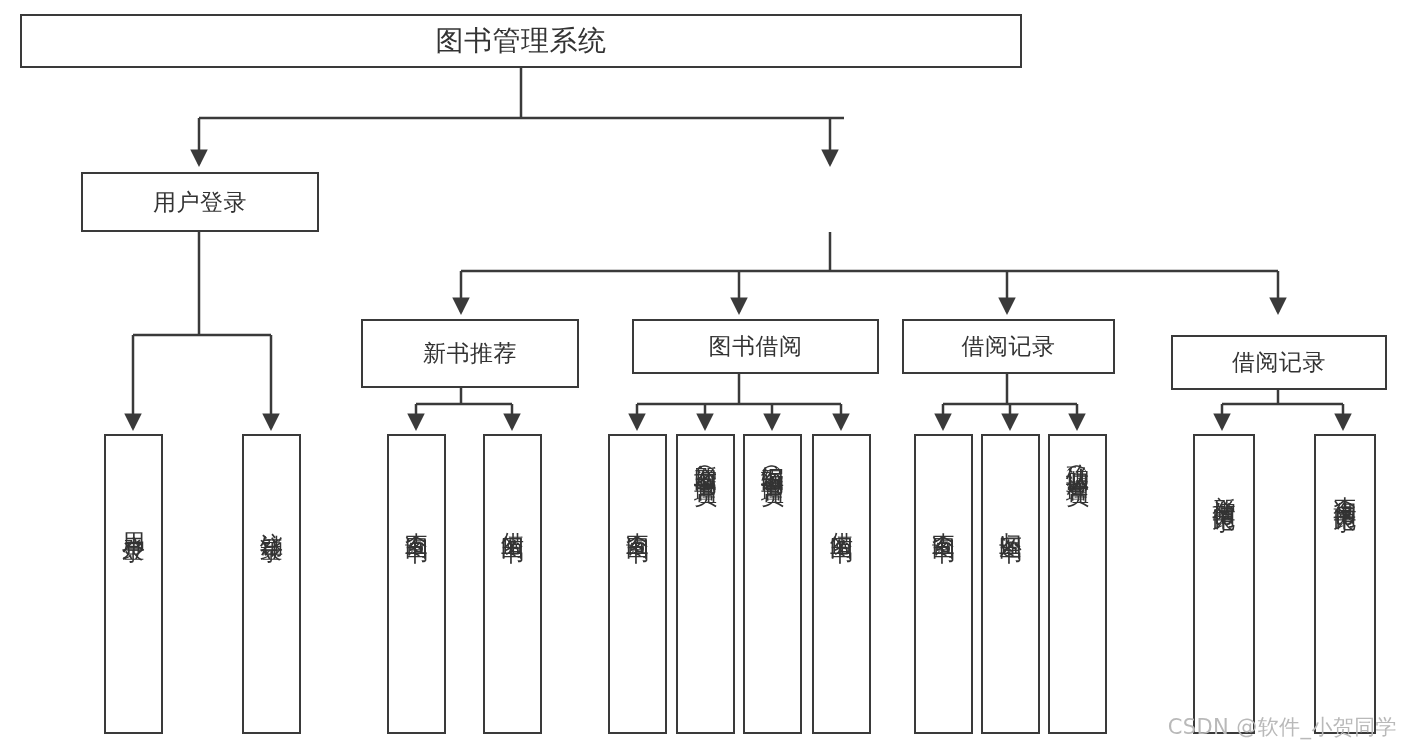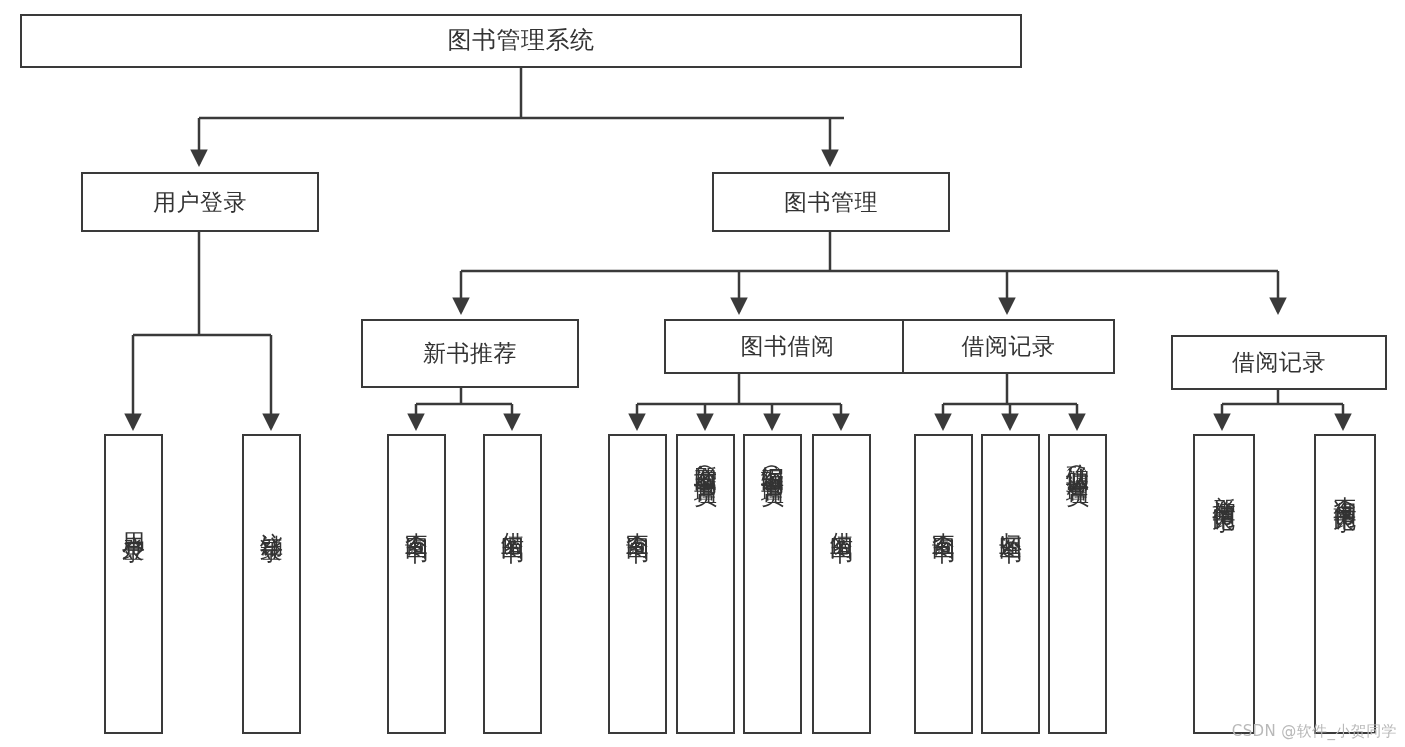--- a/index.html
+++ b/index.html
@@ -42,41 +42,41 @@
     line-height: 1.15;
     text-align: center;
     white-space: nowrap;
   }
   
   .node.horiz .node-label {
     font-size: 23px;
     letter-spacing: 0.5px;
   }
   .node.root .node-label {
-    font-size: 24px;
+    font-size: 28px;
   }
   
   .node.vert {
     align-items: flex-start;
     justify-content: center;
     padding-top: 6px;
   }
   .node.vert .node-label {
     writing-mode: vertical-rl;
     text-orientation: upright;
     font-size: 23px;
     letter-spacing: 3px;
     line-height: 1.0;
     white-space: nowrap;
   }
   #watermark {
     position: absolute;
     right: 8px;
     bottom: 6px;
-    font-size: 15px;
+    font-size: 21px;
     color: #b9b9b9;
     letter-spacing: 0.4px;
     white-space: nowrap;
     font-family: "DejaVu Sans", "Liberation Sans", sans-serif;
   }
 </style>
 </head>
 <body>
 
 <div id="diagram-root">
@@ -132,28 +132,25 @@
     </g>
   </svg>
 
   <div class="node horiz root" style="left:20px; top:14px; width:1002px; height:54px;">
     <span class="node-label">图书管理系统</span>
   </div>
 
   <div class="node horiz" style="left:81px; top:172px; width:238px; height:60px;">
     <span class="node-label">用户登录</span>
   </div>
-  <div class="node horiz" style="left:712px; top:172px; width:238px; height:60px;">
-    <span class="node-label">图书管理</span>
-  </div>
 
   <div class="node horiz" style="left:361px; top:319px; width:218px; height:69px;">
     <span class="node-label">新书推荐</span>
   </div>
-  <div class="node horiz" style="left:664px; top:319px; width:247px; height:55px;">
+  <div class="node horiz" style="left:632px; top:319px; width:247px; height:55px;">
     <span class="node-label">图书借阅</span>
   </div>
   <div class="node horiz" style="left:902px; top:319px; width:213px; height:55px;">
     <span class="node-label">借阅记录</span>
   </div>
   <div class="node horiz" style="left:1171px; top:335px; width:216px; height:55px;">
     <span class="node-label">借阅记录</span>
   </div>
 
   <div class="node vert" style="left:104px; top:434px; width:59px; height:300px; padding-top:78px;">

